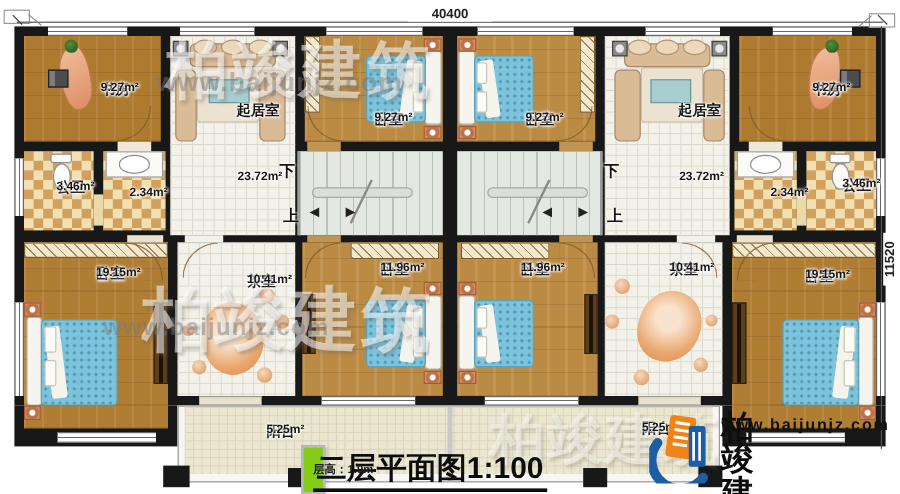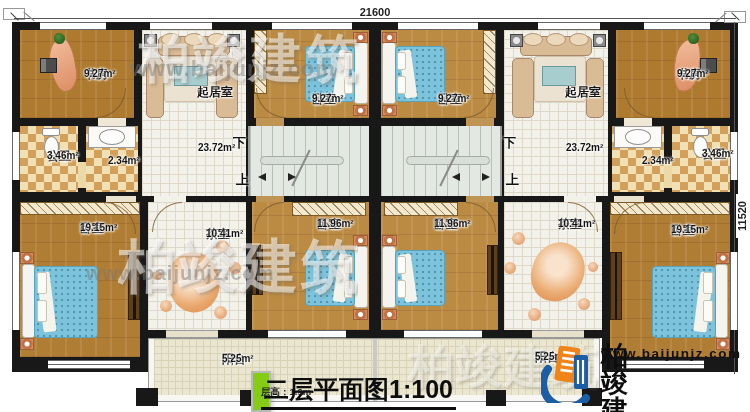--- a/index.html
+++ b/index.html
@@ -99,21 +99,21 @@
   .marker{border:1px solid #999;background:#fff;z-index:4;}
 </style>
 </head>
 <body>
 
 <div id="app">
 
   <div class="dimline" style="left:14px;top:18px;width:722px;height:0;"></div>
   <div class="tick" style="left:9px;top:16px;transform:rotate(45deg);"></div>
   <div class="tick" style="left:730px;top:16px;transform:rotate(45deg);"></div>
-  <div class="dim" style="left:340px;top:6px;width:70px;">21600</div>
+  <div class="dim" style="left:340px;top:6px;width:70px;">40400</div>
 
   <div class="dimlinev" style="left:734px;top:22px;width:0;height:352px;"></div>
   <div class="dim" style="left:736px;top:238px;width:44px;transform:rotate(-90deg);transform-origin:0 0;">11520</div>
 
   <div class="marker" style="left:3px;top:8px;width:22px;height:12px;"></div>
   <div class="slash" style="left:22px;top:16px;width:14px;height:1px;transform:rotate(40deg);"></div>
   <div class="marker" style="left:724px;top:11px;width:22px;height:12px;"></div>
   <div class="slash" style="left:714px;top:17px;width:14px;height:1px;transform:rotate(-40deg);"></div>
 
   <div class="wall" style="left:12px;top:22px;width:726px;height:316px;"></div>

